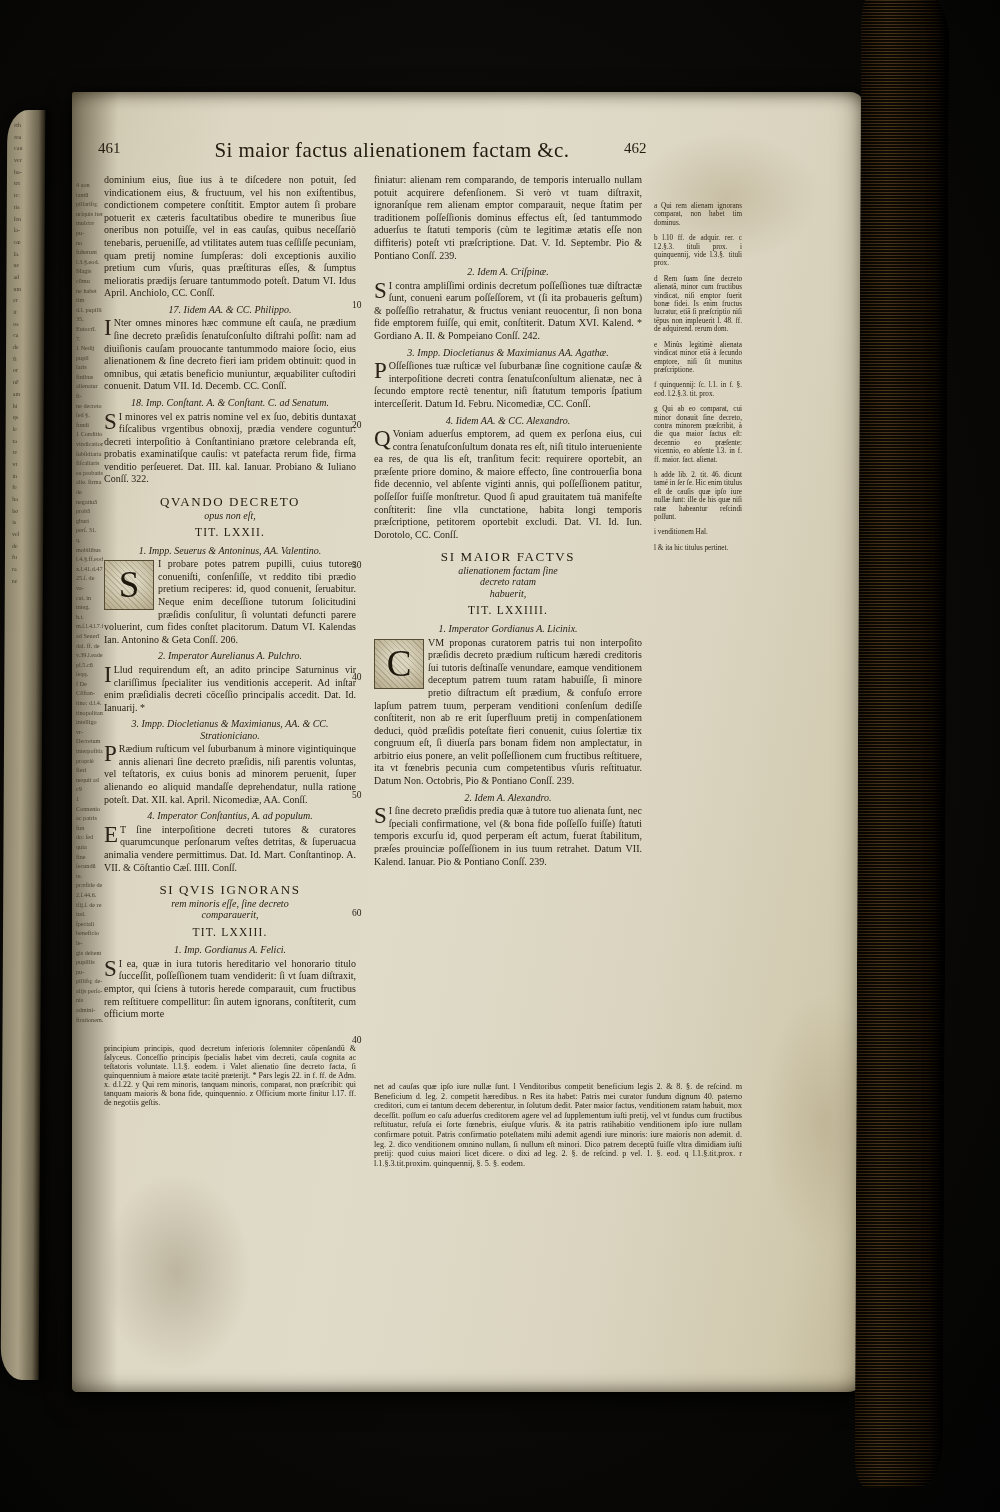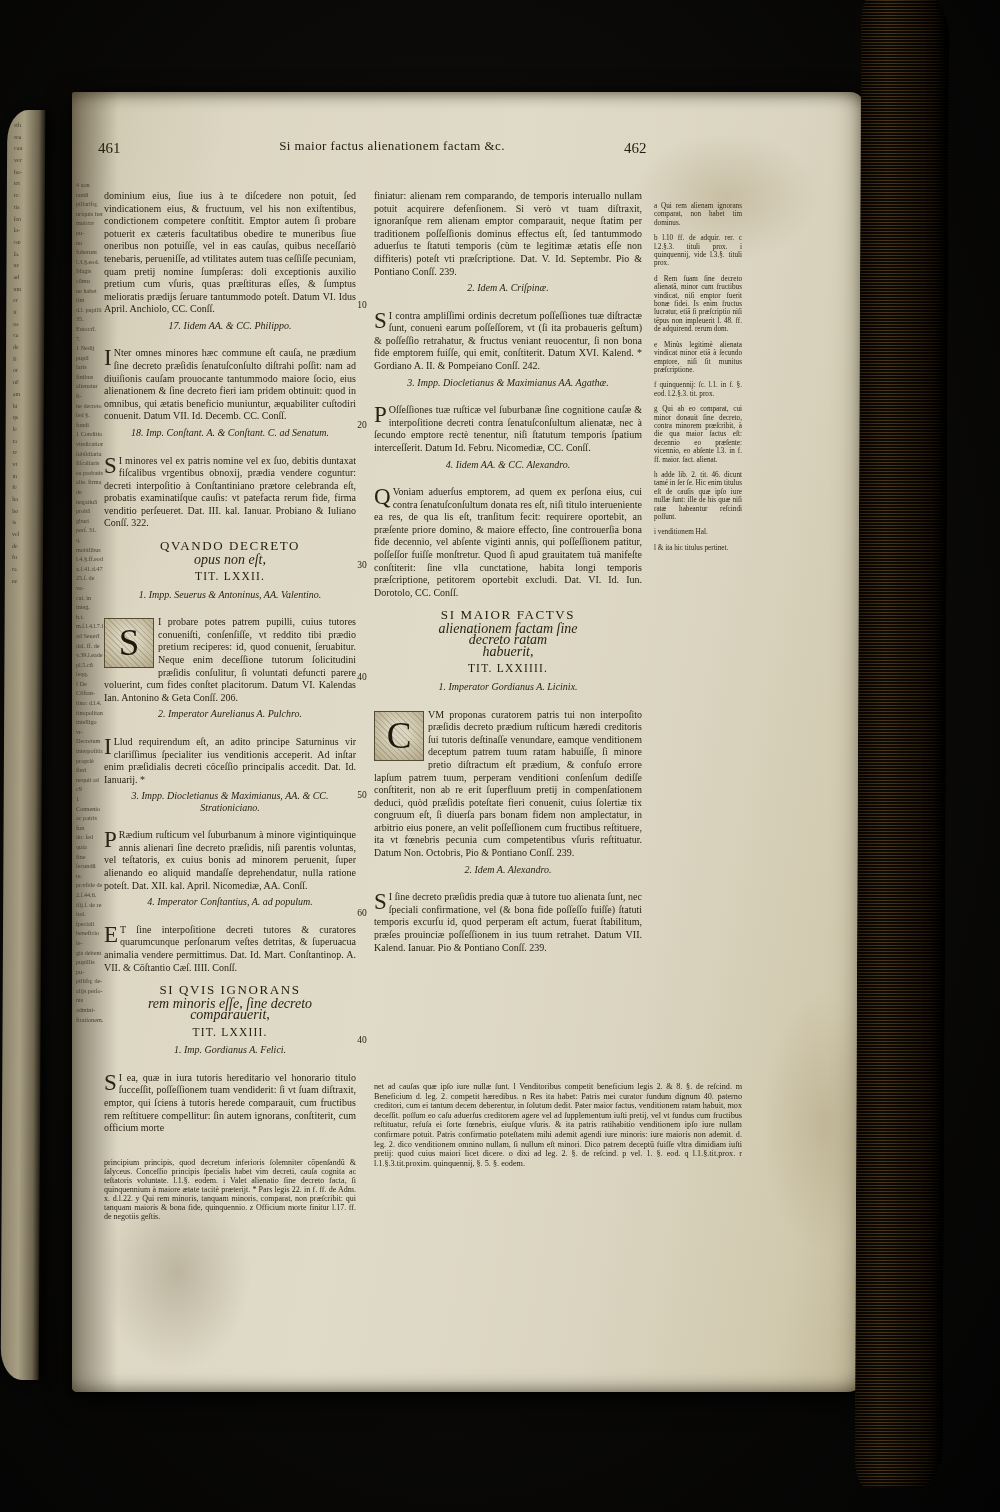--- a/index.html
+++ b/index.html
@@ -44,51 +44,51 @@
     background:linear-gradient(to right, rgba(44,35,18,.5), rgba(44,35,18,0));
     pointer-events:none;
   }
 
   .page-header { position:absolute; top:46px; left:0; width:100%; height:26px; color:#241c10; }
   .pg-num { position:absolute; font-size:15px; top:2px; }
   .pg-num.left { left:26px; }
   .pg-num.right { left:552px; }
   .running-title {
     position:absolute; left:92px; width:456px; text-align:center;
-    font-size:13px; letter-spacing:.4px;
+    font-size:21px; letter-spacing:.4px;
   }
 
   
   .col {
     position:absolute; top:82px; color:#2b2117;
     font-size:10px; line-height:12.6px; text-align:justify; overflow:hidden;
   }
   .col-left  { left:32px;  width:252px; height:1100px; }
   .col-right { left:302px; width:268px; height:902px; }
 
-  .para { margin:16px 0 4px; }
+  .para { margin:0 0 4px; }
   .sec-head { clear:both; text-align:center; font-style:italic; margin:4px 8px 2px; line-height:11.5px; }
   .dropcap { float:left; font-size:23px; line-height:19px; padding:1px 2px 0 0; }
   .ornate {
     float:left; width:50px; height:50px; margin:2px 4px 1px 0;
     border:1px solid #564b34; box-sizing:border-box; text-align:center;
     font-size:37px; line-height:47px; color:#1f180d;
     background:
       repeating-linear-gradient(45deg, rgba(86,75,52,.22) 0 1px, transparent 1px 4px),
       radial-gradient(circle at 50% 42%, #dbd5bf 25%, #b3a888 100%);
   }
   .title-caps { clear:both; text-align:center; font-size:13px; letter-spacing:1.6px; margin:10px 0 1px; color:#241c10; }
-  .title-sub  { text-align:center; font-style:italic; font-size:14px; margin:0; line-height:11.5px; }
+  .title-sub  { text-align:center; font-style:italic; font-size:10px; margin:0; line-height:11.5px; }
   .tit-num    { text-align:center; font-size:11.5px; letter-spacing:1.2px; margin:5px 0 6px; color:#241c10; }
   .notes-small { clear:both; font-size:8px; line-height:9px; margin-top:23px; text-align:justify; }
 
   
   .gutter-nums { position:absolute; inset:0; pointer-events:none; }
   .gutter-nums span {
-    position:absolute; left:280px; width:20px; text-align:center;
+    position:absolute; left:280px; width:20px; text-align:left;
     font-size:9.5px; color:#2b2117;
   }
 
   
   .left-notes {
     position:absolute; left:4px; top:88px; width:27px; height:1190px;
     font-size:6.2px; line-height:9.6px; color:#4a4130;
     white-space:pre-line; overflow:hidden;
   }
   .right-notes {

